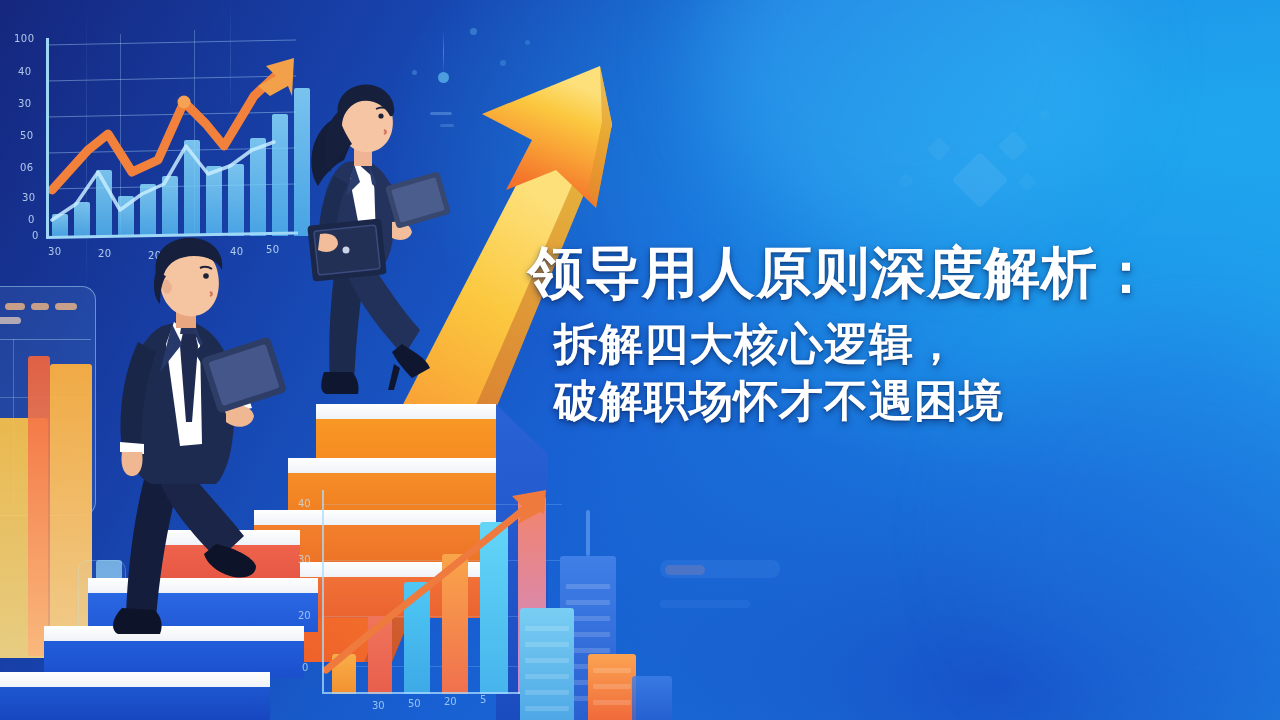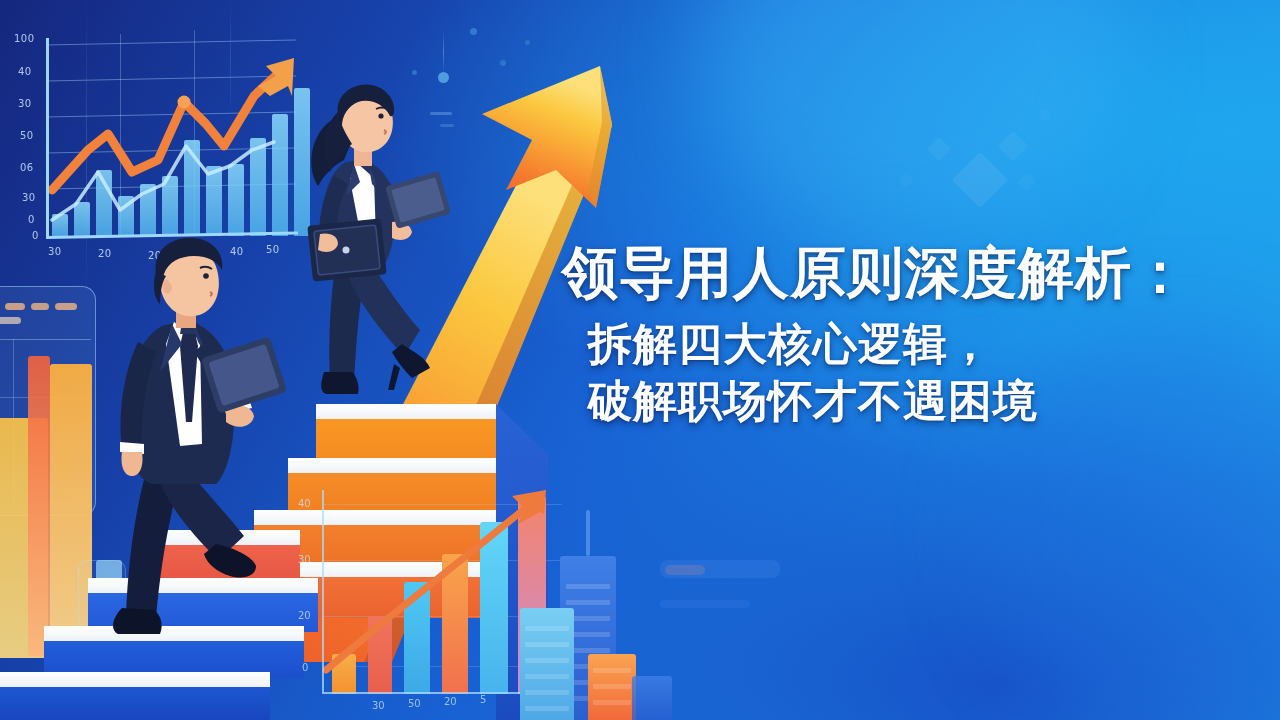--- a/index.html
+++ b/index.html
@@ -59,21 +59,21 @@
   .step .tread{position:absolute;left:0;top:0;width:100%;height:15px;
     background:linear-gradient(180deg,#ffffff,#eef2f7);}
 
   
   .bldg{position:absolute;border-radius:3px 3px 0 0;}
   .bldg .rows{position:absolute;inset:0;opacity:.45;}
   .bldg .row{position:absolute;left:10%;width:80%;height:5px;border-radius:1px;background:rgba(255,255,255,.35);}
 
   
   #headline{
-    position:absolute;left:562px;top:242px;width:710px;
+    position:absolute;left:528px;top:242px;width:710px;
     color:#ffffff;
     font-family:"Liberation Sans","DejaVu Sans",sans-serif;
     font-weight:700;
     text-shadow:0 3px 7px rgba(8,28,80,.55), 0 1px 2px rgba(8,28,80,.45);
     letter-spacing:1px;
     line-height:1.12;
   }
   #headline .l1{font-size:56px;white-space:nowrap;}
   #headline .l2,#headline .l3{font-size:44px;white-space:nowrap;}
   #headline .l2{margin-top:14px;padding-left:26px;}

